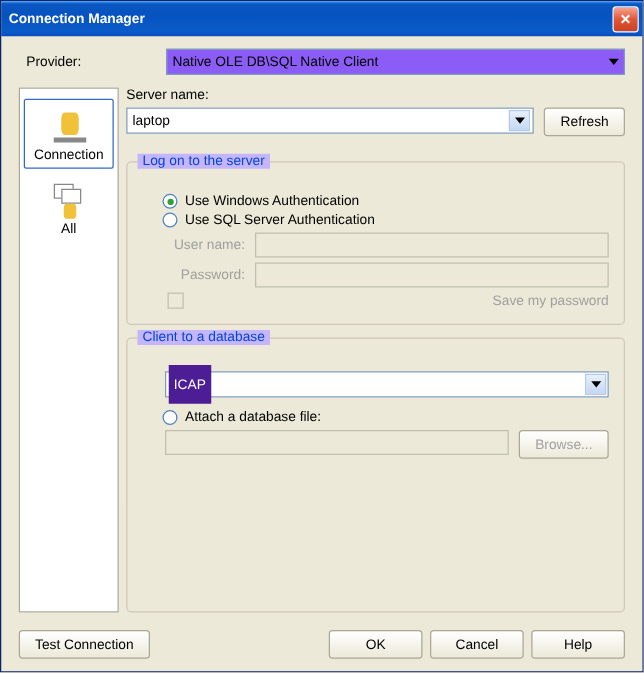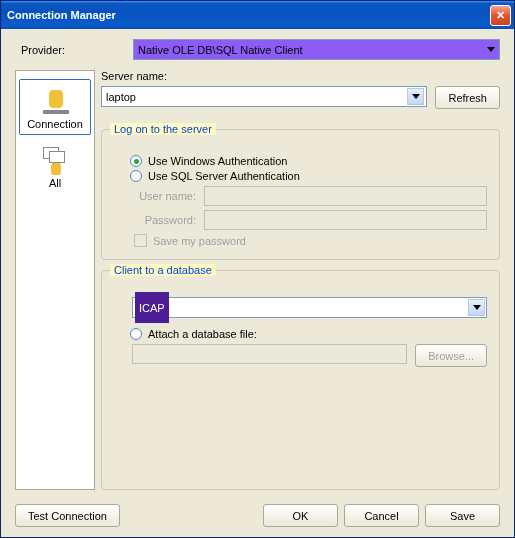--- a/index.html
+++ b/index.html
@@ -26,28 +26,28 @@
 .ico-all .card.b{left:10px;top:6px;}
 .ico-all .cylm{position:absolute;left:12px;top:18px;width:10px;height:12px;background:#f0c23a;border-radius:2px/4px;}
 .main { flex: 1; display: flex; flex-direction: column; }
 .label-top { margin: 0 0 4px 0; }
 .row-server { display: flex; gap: 8px; margin-bottom: 10px; }
 .combo { flex: 1; height: 21px; border: 1px solid #7f9db9; background: #fff; display: flex; align-items: center; padding: 0 2px 0 4px; justify-content: space-between; }
 .combo .btn-arr { width:17px; height:17px; background:linear-gradient(#e8f0fb,#c3d7f3); border:1px solid #b4c8ed; display:flex; align-items:center; justify-content:center; }
 .btn { height: 23px; padding: 0 12px; background: linear-gradient(#fff,#ece9d8); border: 1px solid #aca899; border-radius: 3px; cursor: pointer; }
 .btn.disabled { color:#a0a0a0; cursor:default; }
 .groupbox { border: 1px solid #d0c8b8; border-radius: 4px; position: relative; margin-top: 10px; padding: 22px 12px 12px 12px; }
-.groupbox .legend { position: absolute; top: -7px; left: 8px; background: #fef9c3; padding: 0 4px; color: #0046d5; }
+.groupbox .legend { position: absolute; top: -7px; left: 8px; background: #c4b5fd; padding: 0 4px; color: #0046d5; }
 .radio-row { display: flex; align-items: center; gap: 6px; margin: 3px 16px; }
 .radio { width:12px; height:12px; border-radius:50%; border:1px solid #4e81c1; background:#fff; display:flex; align-items:center; justify-content:center; }
 .radio.checked::after{content:"";width:5px;height:5px;border-radius:50%;background:#33a033;}
 .form-row { display: flex; align-items: center; margin: 4px 0; }
 .form-row label { width: 70px; color:#a0a0a0; text-align:right; padding-right:8px; }
 .textbox { flex:1; height:20px; border:1px solid #c0c0b0; background:#ece9d8; }
-.check-row { display:flex; align-items:center; gap:6px; margin-top:4px; }
+.check-row { display:flex; align-items:center; gap:6px; margin-top:4px;justify-content:space-between; }
 .checkbox { width:13px; height:13px; border:1px solid #c0c0b0; background:#ece9d8; }
 .check-row span { color:#a0a0a0; }
 .db-select { height:21px; border:1px solid #7f9db9; background:#fff; display:flex; align-items:center; margin-top:4px; }
 .db-select .sel { flex:1; height:100%; display:flex; align-items:center; }
 .db-select .sel .hilite { background:#4c1d95; color:#fff; padding:0 4px; margin:2px; height:31px; display:flex; align-items:center; }
 .db-select .btn-arr { width:17px; height:17px; margin-right:1px; background:linear-gradient(#e8f0fb,#c3d7f3); border:1px solid #b4c8ed; display:flex; align-items:center; justify-content:center; }
 .attach-row { display:flex; gap:8px; margin-top:4px; }
 .footer { display:flex; align-items:center; padding: 6px 14px 10px 14px; }
 .footer .spacer { flex:1; }
 .footer .btn { width: 75px; }
@@ -151,15 +151,15 @@
         </div>
       </div>
     </div>
   </div>
 
   <div class="footer">
     <button class="btn" style="width:auto;">Test Connection</button>
     <span class="spacer"></span>
     <button class="btn" style="margin-right:6px;text-align:center;">OK</button>
     <button class="btn" style="margin-right:6px;">Cancel</button>
-    <button class="btn">Save</button>
+    <button class="btn">Help</button>
   </div>
 </div>
 
 </body></html>

